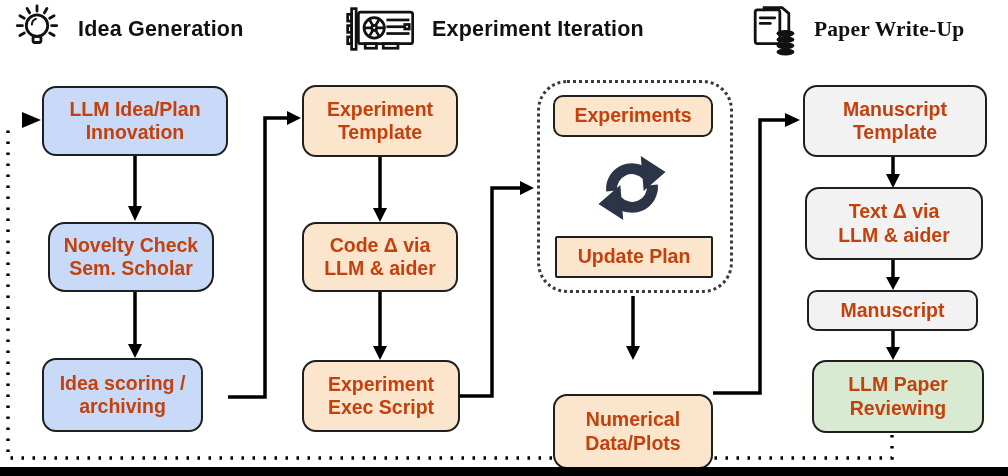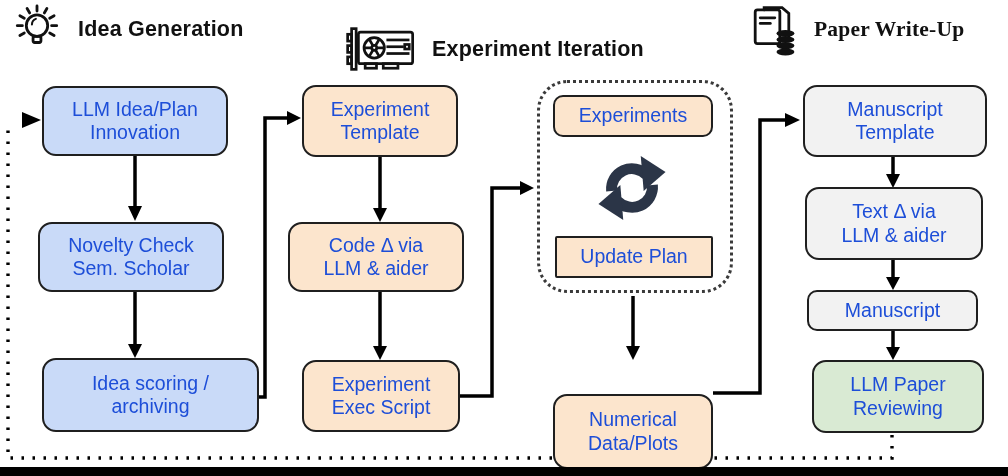--- a/index.html
+++ b/index.html
@@ -13,21 +13,21 @@
     position:absolute; display:flex; align-items:center; gap:14px;
     height:58px; top:0;justify-content:flex-end;
   }
   .section-header .label { font-size:21.5px; font-weight:bold; color:#111; letter-spacing:.2px; }
   .hicon { flex:0 0 auto; }
   .node {
     position:absolute; box-sizing:border-box;
     border:2.6px solid #1f1f1f; border-radius:14px;
     display:flex; align-items:center; justify-content:center;
     text-align:center; font-size:19.5px; line-height:1.2;
-    white-space:pre-line; color:#1d4ed8; padding:2px 6px;
+    white-space:pre-line; color:#c2410c; padding:2px 6px;font-weight:bold;
   }
   .group-dotted {
     position:absolute; box-sizing:border-box;
     border:3px dotted #3a3a3a; border-radius:30px; background:transparent;
   }
   .wires { position:absolute; left:0; top:0; pointer-events:none; }
   .bottom-bar { position:absolute; left:0; top:467px; width:1008px; height:9px; background:#000; }
   .loop-icon { position:absolute; left:597px; top:153px; }
 </style>
 </head>
@@ -46,21 +46,21 @@
       <line x1="24" y1="8" x2="24" y2="3.5"></line>
       <line x1="30.5" y1="9.7" x2="32.8" y2="5.8"></line>
       <line x1="35.3" y1="14.5" x2="39.2" y2="12.2"></line>
       <line x1="37" y1="21" x2="41.5" y2="21"></line>
       <line x1="12.7" y1="27.5" x2="8.8" y2="29.8"></line>
       <line x1="35.3" y1="27.5" x2="39.2" y2="29.8"></line>
     </svg>
     <span class="label">Idea Generation</span>
   </div>
 
-  <div class="section-header" style="left:344px;margin-top:20px;">
+  <div class="section-header" style="left:344px;">
     <svg class="hicon" width="74" height="52" viewBox="0 0 64 46" fill="none" stroke="#111" stroke-width="2.4" stroke-linecap="square">
       <rect x="6" y="5" width="4" height="36"></rect>
       <rect x="2.5" y="10" width="3.5" height="6"></rect>
       <rect x="2.5" y="20" width="3.5" height="6"></rect>
       <rect x="2.5" y="30" width="3.5" height="6"></rect>
       <rect x="12" y="8" width="48" height="28" rx="2"></rect>
       <circle cx="26" cy="22" r="9"></circle>
       <circle cx="26" cy="22" r="2.2"></circle>
       <line x1="29" y1="22" x2="34.3" y2="22"></line>
       <line x1="27.5" y1="19.4" x2="30.2" y2="14.8"></line>
@@ -133,28 +133,28 @@
       <path d="M38,22 A14,14 0 0 1 14,33"></path>
     </g>
     <g fill="#2b3547" stroke="none">
       <polygon points="30,2 47,13 32,26"></polygon>
       <polygon points="18,46 1,35 16,22"></polygon>
     </g>
   </svg>
 
   <div class="node" style="left: 42px; top: 86px; width: 186px; height: 70px; background: rgb(201, 218, 248);">LLM Idea/Plan
 Innovation</div>
-  <div class="node" style="left: 38px; top: 222px; width: 186px; height: 70px; background: rgb(201, 218, 248);">Novelty Check
+  <div class="node" style="left: 48px; top: 222px; width: 166px; height: 70px; background: rgb(201, 218, 248); border-radius: 17px;">Novelty Check
 Sem. Scholar</div>
-  <div class="node" style="left: 42px; top: 358px; width: 217px; height: 74px; background: rgb(201, 218, 248);">Idea scoring /
+  <div class="node" style="left: 42px; top: 358px; width: 161px; height: 74px; background: rgb(201, 218, 248);">Idea scoring /
 archiving</div>
 
   <div class="node" style="left: 302px; top: 85px; width: 156px; height: 72px; background: rgb(252, 229, 205);">Experiment
 Template</div>
-  <div class="node" style="left: 288px; top: 222px; width: 176px; height: 70px; background: rgb(252, 229, 205);">Code Δ via
+  <div class="node" style="left: 302px; top: 222px; width: 156px; height: 70px; background: rgb(252, 229, 205);">Code Δ via
 LLM &amp; aider</div>
   <div class="node" style="left: 302px; top: 360px; width: 158px; height: 72px; background: rgb(252, 229, 205);">Experiment
 Exec Script</div>
 
   <div class="node" style="left: 553px; top: 95px; width: 160px; height: 42px; border-radius: 10px; background: rgb(252, 229, 205);">Experiments</div>
   <div class="node" style="left: 555px; top: 236px; width: 158px; height: 42px; border-radius: 2px; background: rgb(252, 229, 205);">Update Plan</div>
   <div class="node" style="left: 553px; top: 360px; width: 160px; height: 75px; background: rgb(252, 229, 205); margin-top: 34px;">Numerical
 Data/Plots</div>
 
   <div class="node" style="left: 803px; top: 85px; width: 184px; height: 72px; background: rgb(242, 242, 242);">Manuscript

